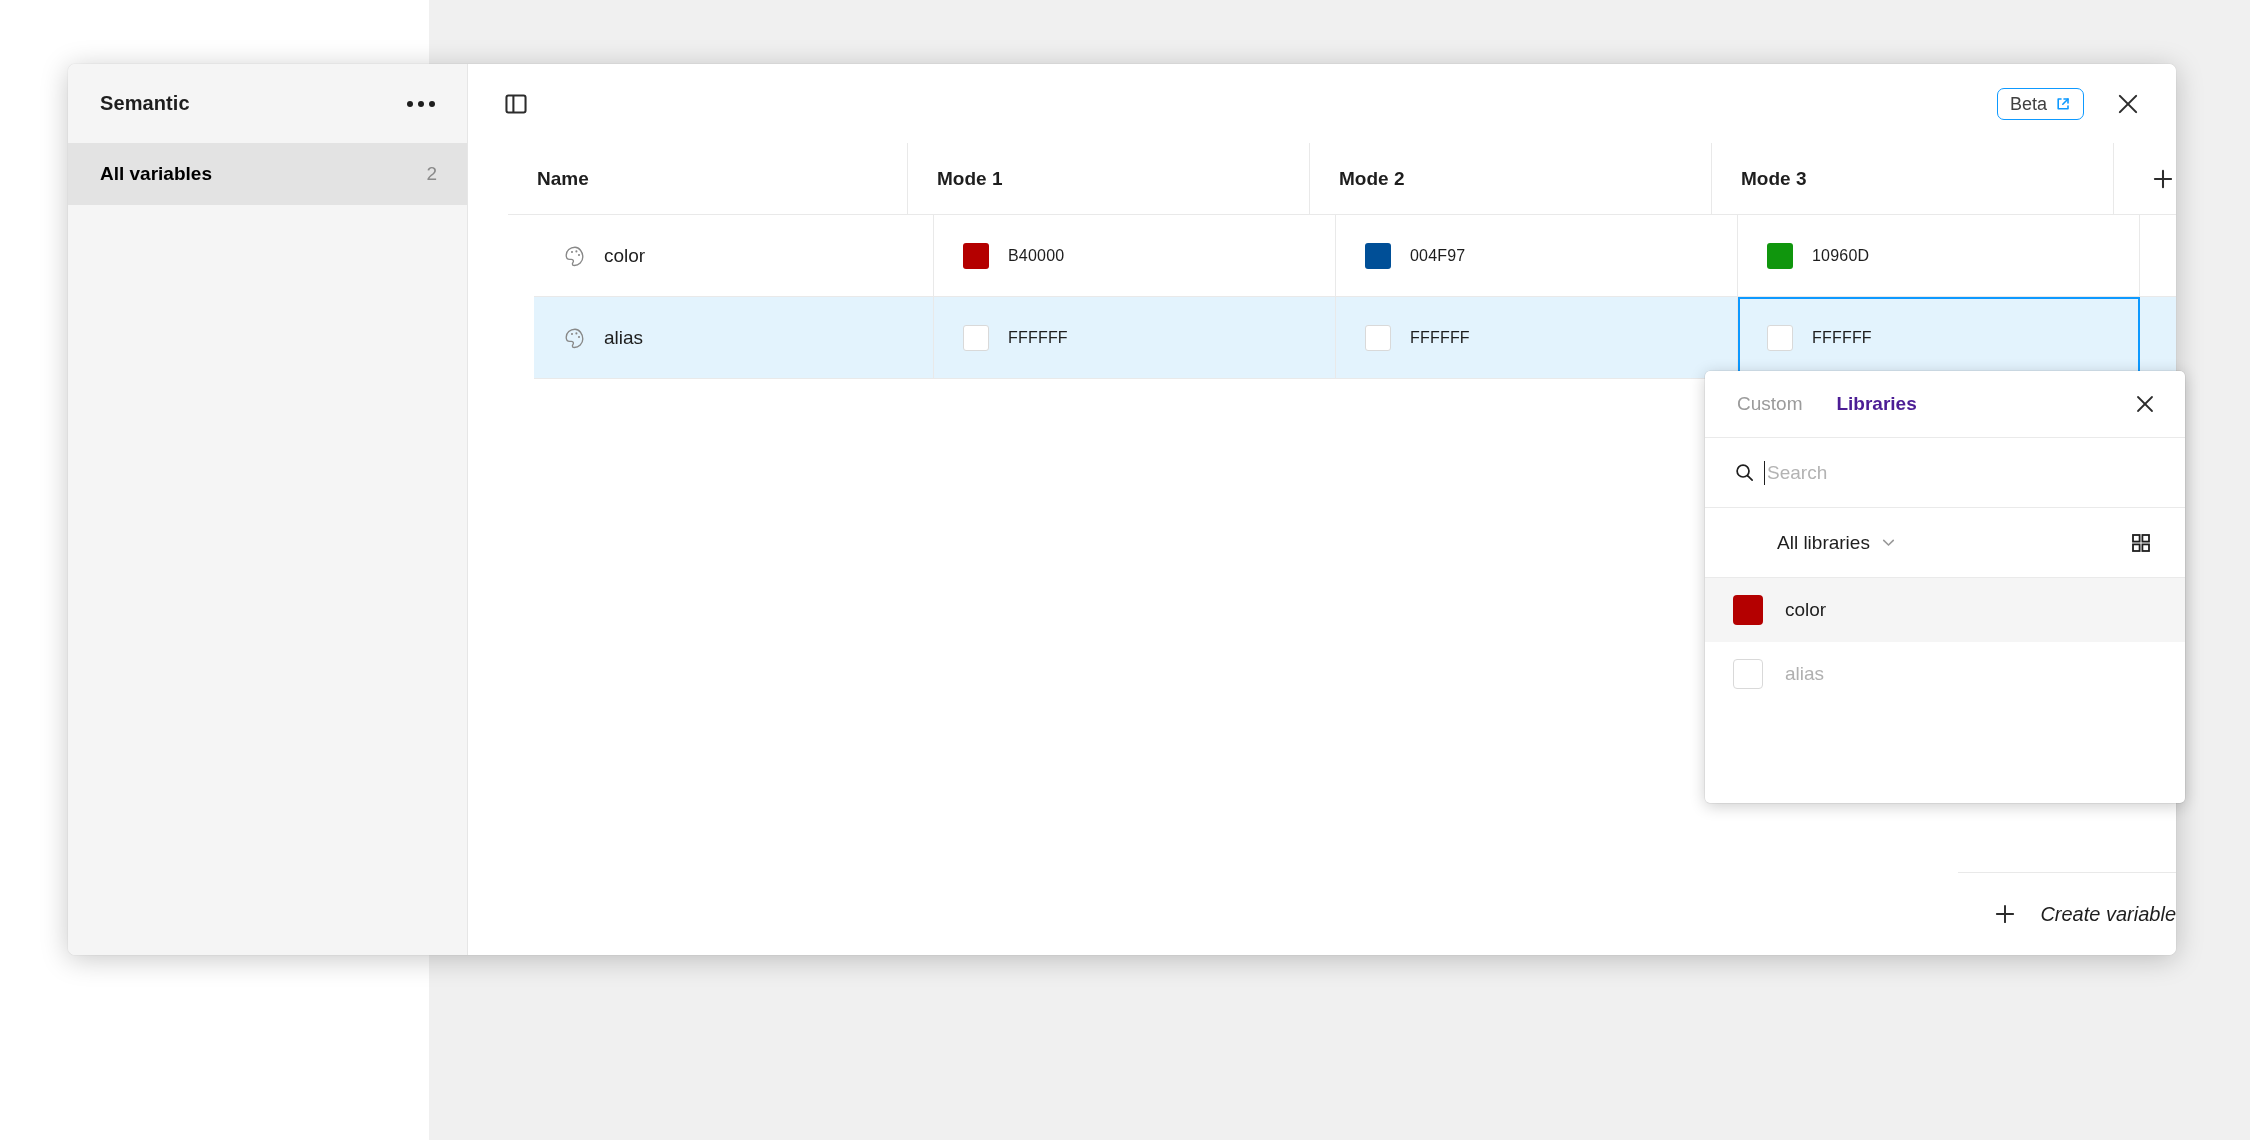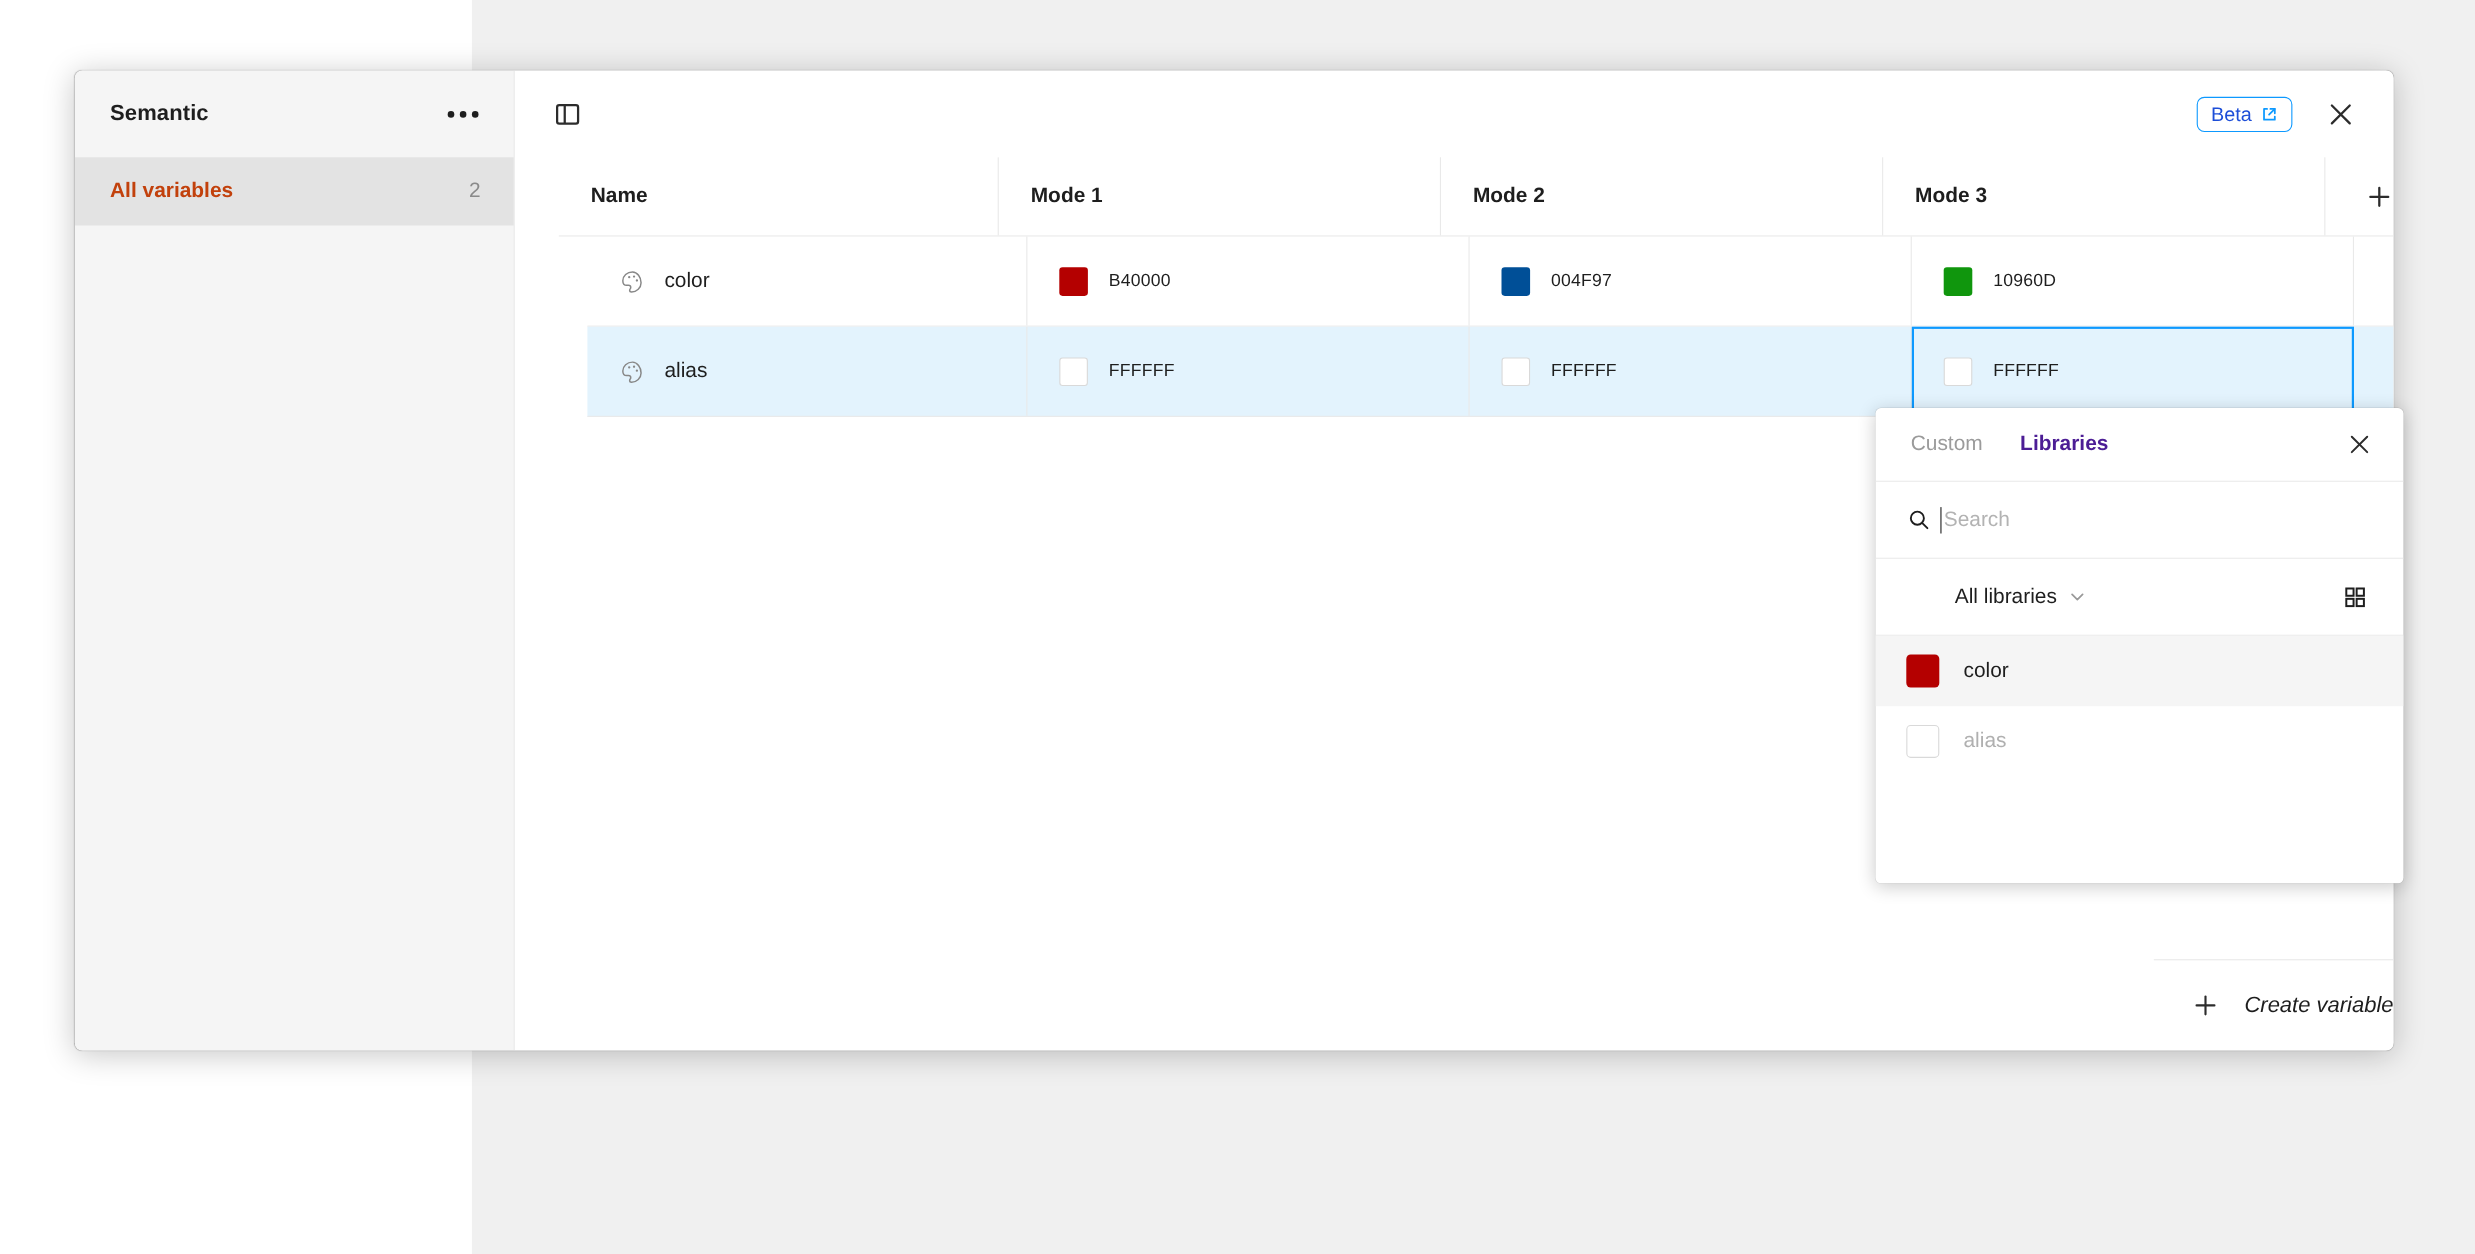--- a/index.html
+++ b/index.html
@@ -90,21 +90,21 @@
     box-sizing: border-box;
     cursor: pointer;
   }
   .sidebar-row.selected {
     background: #e3e3e3;
   }
   .sidebar-row-label {
     flex: 1;
     font-size: 19px;
     font-weight: 700;
-    color: #c2410c;
+    color: #000000;
   }
   .sidebar-row-count {
     font-size: 19px;
     color: #8a8a8a;
     font-weight: 400;
   }
   .sidebar-filler { flex: 1; }
 
   
   .modal-main {
@@ -132,21 +132,21 @@
     border-radius: 4px;
   }
   .toolbar-spacer { flex: 1; }
   .beta-badge {
     display: inline-flex;
     align-items: center;
     gap: 8px;
     border: 1.5px solid #0d99ff;
     border-radius: 7px;
     padding: 6px 12px;
-    color: #1d4ed8;
+    color: #404040;
     font-size: 18px;
     cursor: pointer;
     margin-right: 22px;
     line-height: 1;
   }
 
   
   .table-wrap {
     flex: 1;
     display: flex;

